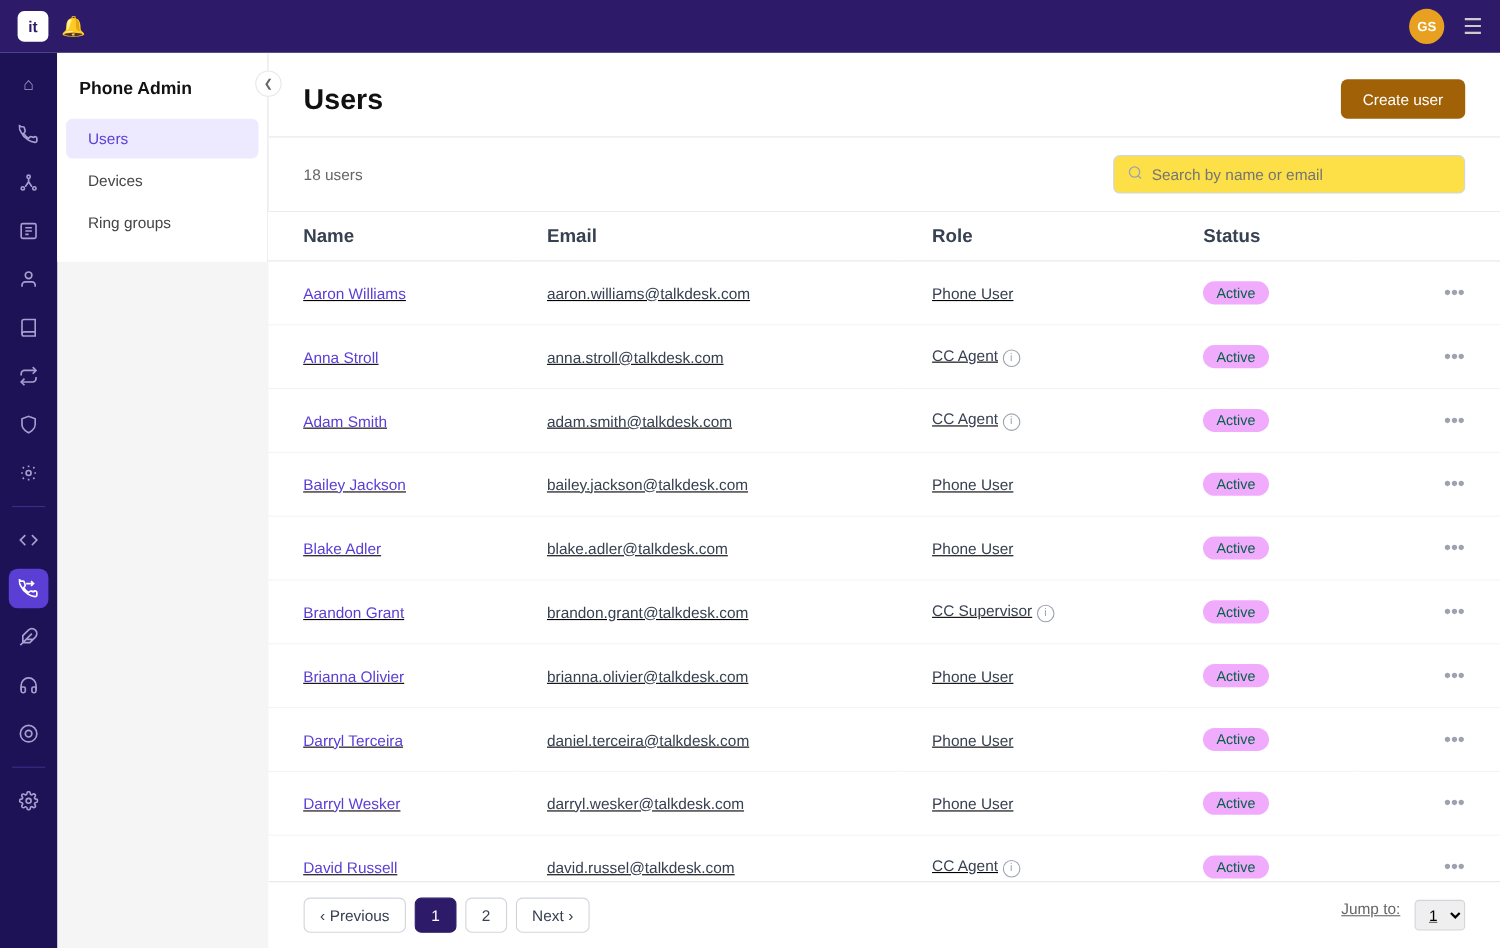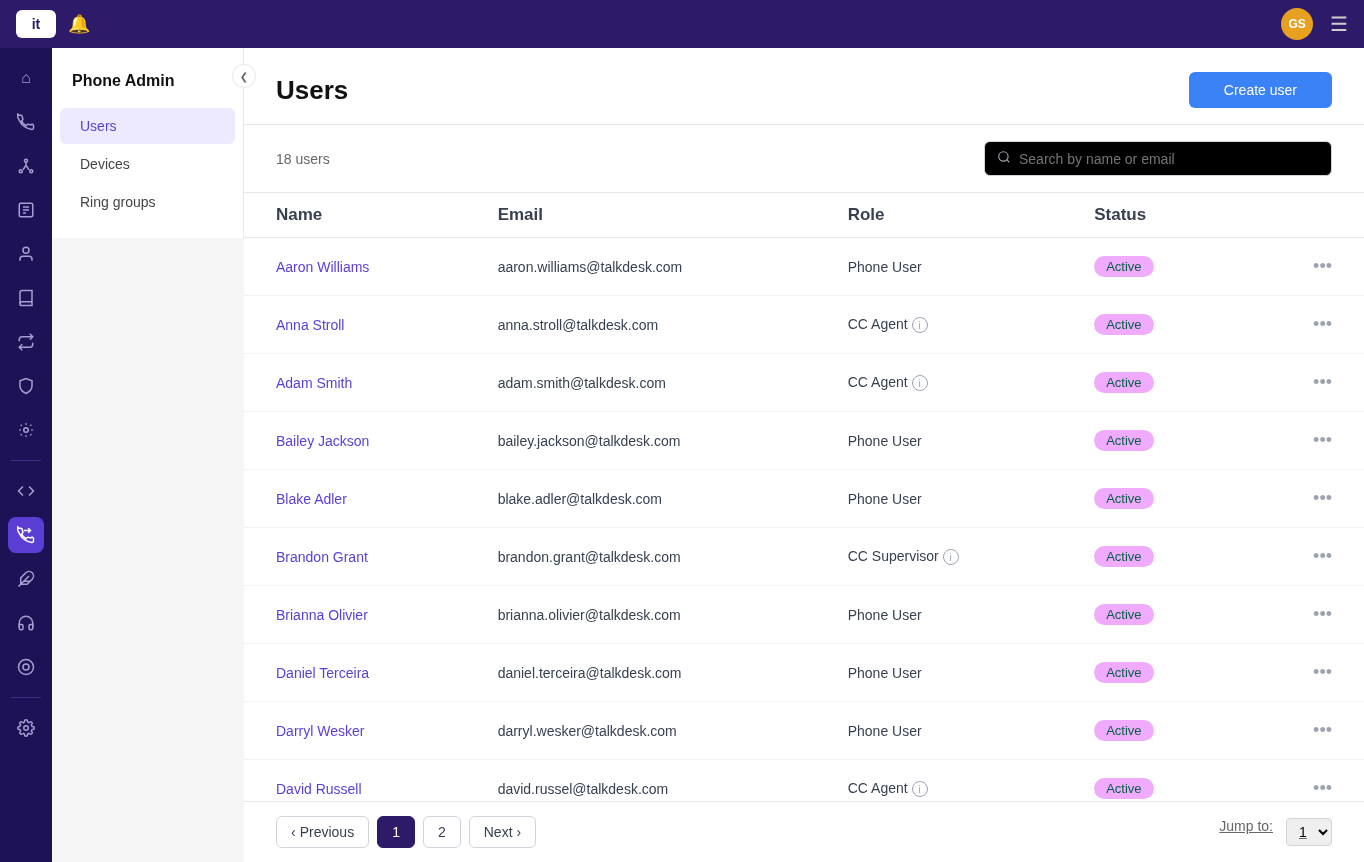--- a/index.html
+++ b/index.html
@@ -9,21 +9,21 @@
     .topbar {
       height: 48px;
       background: #2d1b69;
       display: flex;
       align-items: center;
       justify-content: space-between;
       padding: 0 16px;
       flex-shrink: 0;
     }
     .topbar-left { display: flex; align-items: center; gap: 12px; }
-    .topbar-logo { width: 40px; height: 28px; background: #fff; border-radius: 6px; display: flex; align-items: center; justify-content: center; font-size: 14px; font-weight: bold; color: #2d1b69; }
+    .topbar-logo { width: 28px; height: 28px; background: #fff; border-radius: 6px; display: flex; align-items: center; justify-content: center; font-size: 14px; font-weight: bold; color: #2d1b69; }
     .topbar-bell { color: #ccc; font-size: 18px; cursor: pointer; }
     .topbar-right { display: flex; align-items: center; gap: 17px; }
     .avatar { width: 32px; height: 32px; border-radius: 50%; background: #e8a020; display: flex; align-items: center; justify-content: center; color: #fff; font-size: 12px; font-weight: bold; }
     .menu-icon { color: #ccc; font-size: 20px; cursor: pointer; }
 
     
     .main-layout { display: flex; flex: 1; overflow: hidden; }
 
     
     .left-nav {
@@ -104,24 +104,24 @@
     
     .content-header {
       padding: 24px 32px 16px;
       display: flex;
       align-items: center;
       justify-content: space-between;
       border-bottom: 1px solid #e5e7eb;
     }
     .page-title { font-size: 26px; font-weight: 600; color: #111; }
     .create-user-btn {
-      background: #3b82f6;
+      background: #a16207;
       color: #fff;
       border: none;
-      padding: 10px 35px;
+      padding: 10px 20px;
       border-radius: 6px;
       font-size: 14px;
       font-weight: 500;
       cursor: pointer;
     }
 
     
     .subheader {
       padding: 16px 32px;
       display: flex;
@@ -130,22 +130,22 @@
       border-bottom: 1px solid #e5e7eb;
     }
     .user-count { font-size: 14px; color: #666; }
     .search-box {
       display: flex;
       align-items: center;
       border: 1px solid #d1d5db;
       border-radius: 6px;
       padding: 8px 12px;
       gap: 8px;
-      width: 348px;
-      background: #000000;
+      width: 320px;
+      background: #fde047;
     }
     .search-icon { color: #9ca3af; font-size: 14px; }
     .search-input {
       border: none;
       outline: none;
       font-size: 14px;
       color: #666;
       width: 100%;
       background: transparent;
     }
@@ -155,21 +155,21 @@
     table { width: 100%; border-collapse: collapse; }
     thead th {
       padding: 12px 32px;
       text-align: left;
       font-size: 17px;
       font-weight: 600;
       color: #374151;
       background: #fff;
       border-bottom: 1px solid #e5e7eb;
     }
-    tbody tr { border-bottom: 1px solid #f3f4f6; }
+    tbody tr { border-bottom: 1px solid #f3f4f6; text-decoration: underline; }
     tbody td { padding: 14px 32px; font-size: 14px; color: #374151; }
     .name-link { color: #5b3fd4; text-decoration: none; cursor: pointer; }
     .status-badge {
       display: inline-block;
       padding: 3px 12px;
       border-radius: 12px;
       font-size: 13px;
       font-weight: 500;
     }
     .status-active { background: #f0abfc; color: #065f46; }
@@ -485,21 +485,21 @@
       </td>
       <td>
         <span class="status-badge status-active">Active</span>
       </td>
       <td style="text-align:right; padding-right:24px;">
         <button class="more-btn">•••</button>
       </td>
     </tr>
             <tr>
       <td>
-        <a class="name-link">Daniel Terceira</a>
+        <a class="name-link">Darryl Terceira</a>
       </td>
       <td>daniel.terceira@talkdesk.com</td>
       <td>
         Phone User
       </td>
       <td>
         <span class="status-badge status-active">Active</span>
       </td>
       <td style="text-align:right; padding-right:24px;">
         <button class="more-btn">•••</button>

